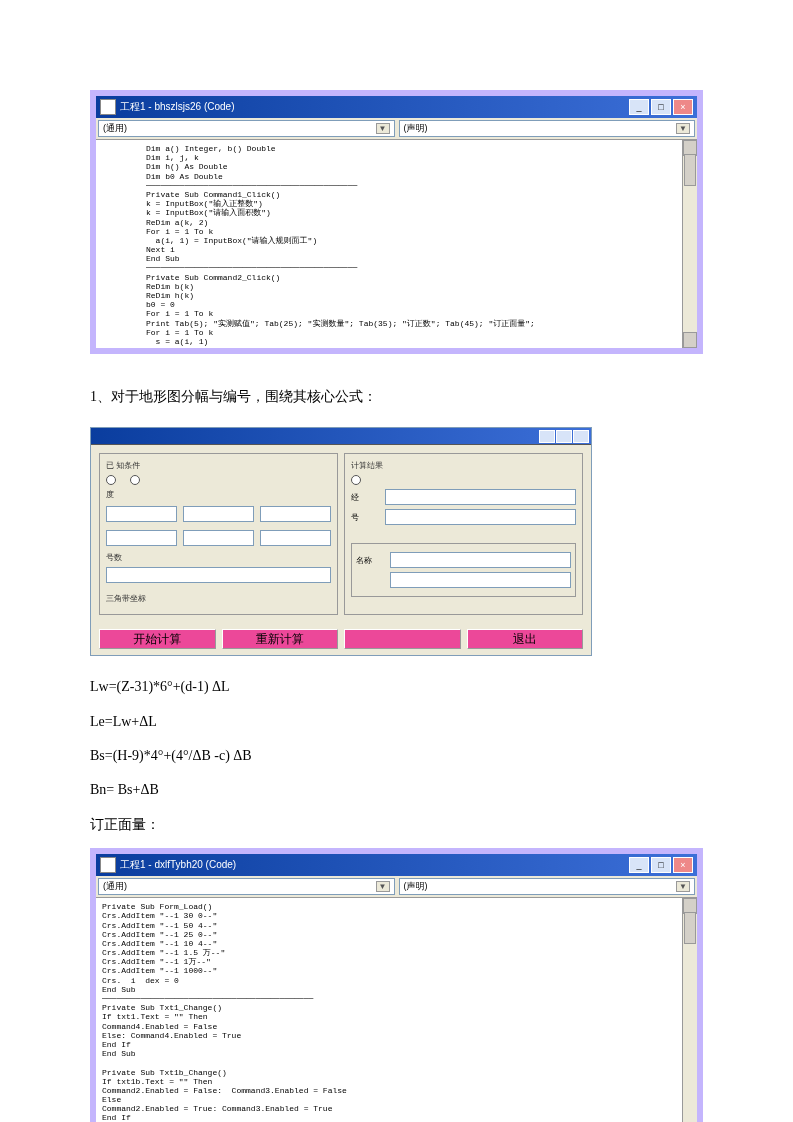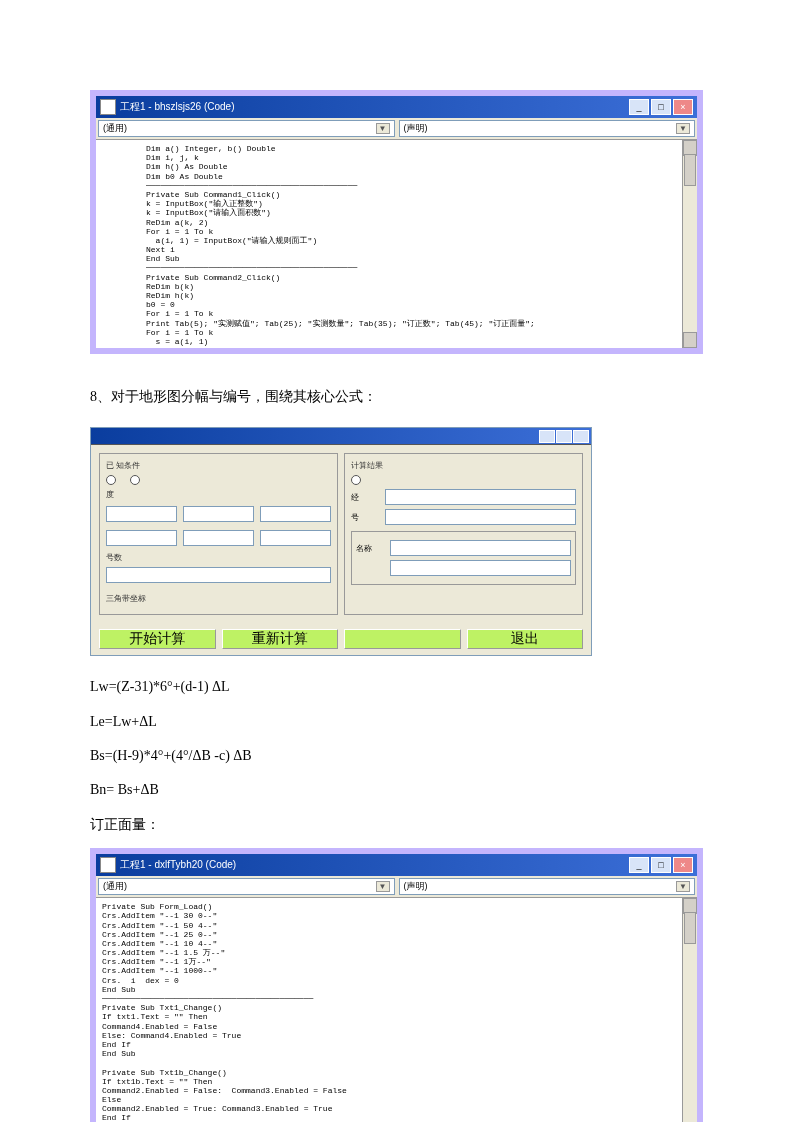--- a/index.html
+++ b/index.html
@@ -151,21 +151,20 @@
   .form-titlebar .mini {
     width: 14px; height: 11px;
     background: #d8e4f8;
     border: 1px solid #fff;
   }
   .form-body {
     background: #ece9d8;
     padding: 8px;
     display: flex;
     gap: 6px;
-    font-family: Liberation Serif, serif;
   }
   .left-panel, .right-panel {
     flex: 1;
     border: 1px solid #999;
     background: #ece9d8;
     padding: 6px;
   }
   .fieldset-label {
     font-size: 8px;
     color: #333;
@@ -216,33 +215,33 @@
   }
   .bottom-btns {
     display: flex;
     justify-content: space-between;
     padding: 6px 8px;
     background: #ece9d8;
     gap: 6px;
   }
   .btn {
     flex: 1;
-    background: #bef264;
+    background: #ec4899;
     border: 1px solid #999;
     border-top-color: #fff;
     border-left-color: #fff;
     height: 18px;
-    font-size: 14px;
+    font-size: 12px;
     display: flex;
     align-items: center;
     justify-content: center;
     text-align: right;
   }
   .right-sub {
-    margin-top: 6px;
+    margin-top: 18px;
     border: 1px solid #999;
     padding: 4px;
   }
 </style>
 </head>
 <body>
 
 <div class="page">
 
   <div class="ide-window">
@@ -289,21 +288,21 @@
 Print Tab(5); "实测赋值"; Tab(25); "实测数量"; Tab(35); "订正数"; Tab(45); "订正面量";
 For i = 1 To k
   s = a(i, 1)
 Next i
 d1 = Format(d / s, "0.0 .00.0")
 d = (a(i, 1) * 1000 - s * i) / 1000
 h(i) = h(i) + d
 </span><div class="scrollbar-v"><div class="scroll-thumb"></div></div></div>
   </div>
 
-  <p class="body-text">8、对于地形图分幅与编号，围绕其核心公式：</p>
+  <p class="body-text">1、对于地形图分幅与编号，围绕其核心公式：</p>
 
   <div class="form-window">
     <div class="form-titlebar">
       <div class="mini"></div>
       <div class="mini"></div>
       <div class="mini"></div>
     </div>
     <div class="form-body">
       <div class="left-panel">
         <div class="fieldset-label">已 知条件</div>

